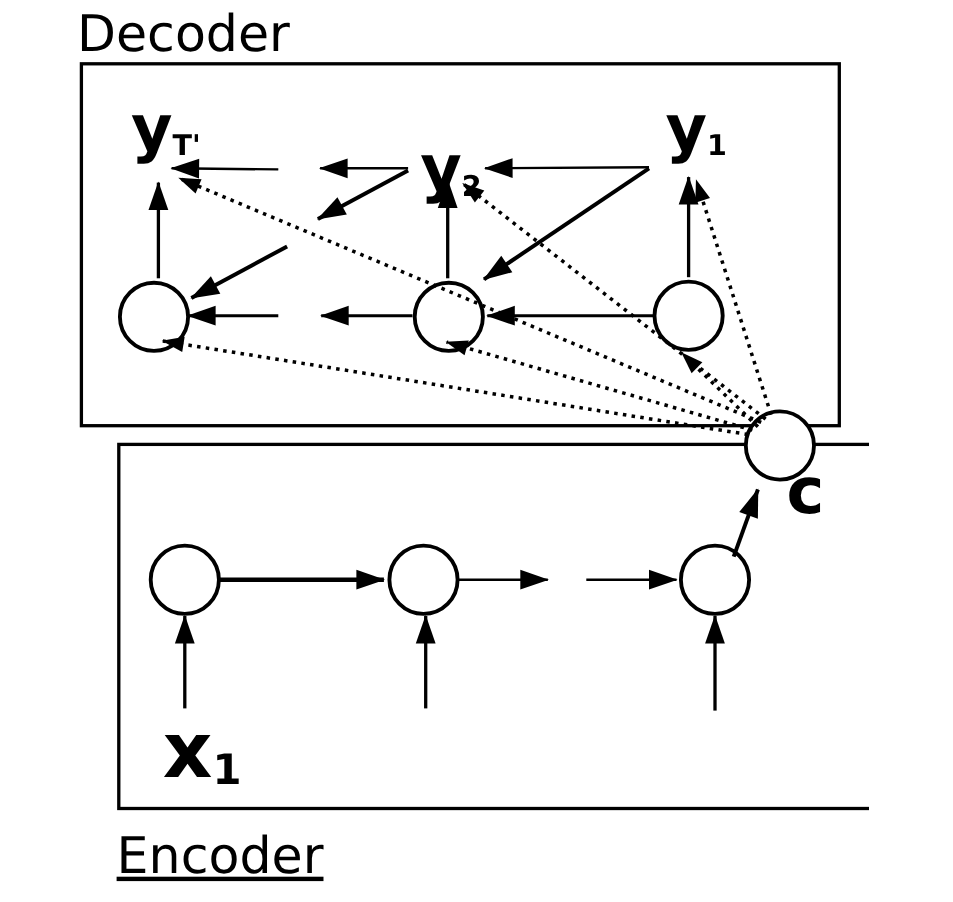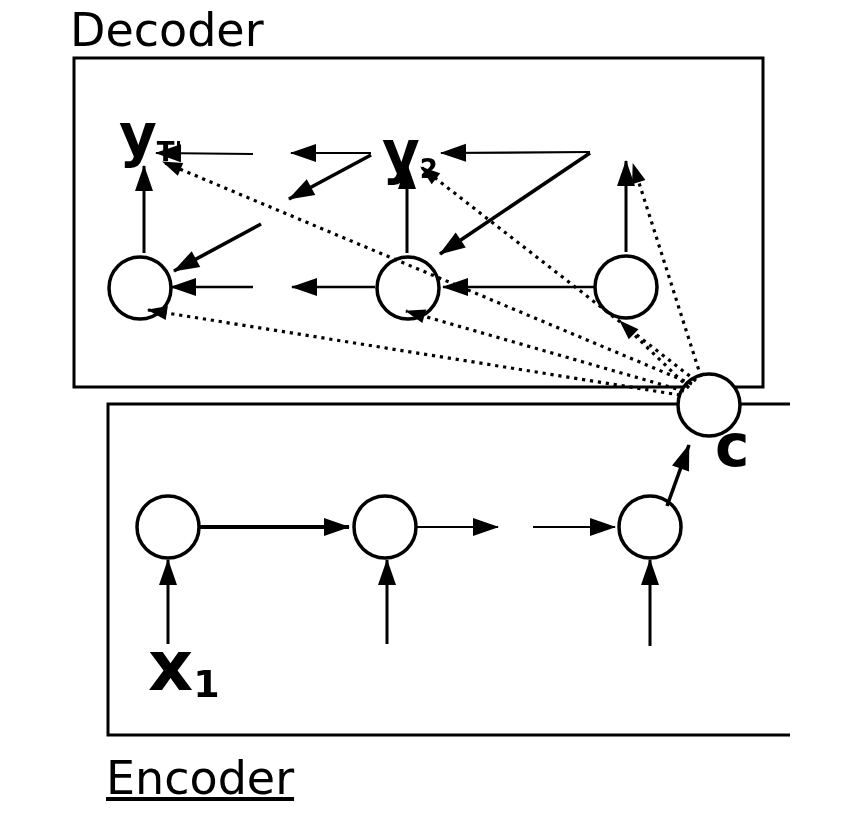--- a/index.html
+++ b/index.html
@@ -11,21 +11,21 @@
     font-family: "DejaVu Sans", sans-serif;
     color: var(--ink, #000000);
     overflow: hidden;
   }
   .stage svg { position: absolute; left: 0; top: 0; }
   .lbl { position: absolute; line-height: 1; white-space: nowrap; color: var(--ink, #000000); }
   .section-lbl { font-size: 46px; font-weight: 400; }
   .math { font-weight: bold; }
   .y-lbl { font-size: 58px; }
   .y-lbl .sub { font-size: 26px; vertical-align: -5px; font-weight: bold; }
-  .x-lbl { font-size: 70px; }
+  .x-lbl { font-size: 70px; margin-top: 16px; }
   .x-lbl .sub { font-size: 38px; vertical-align: -7px; font-weight: bold; }
   .c-lbl { font-size: 58px; font-weight: bold; }
   line, polyline, path.arrow { stroke: var(--ink, #000000); fill: none; }
   .dotted { stroke-width: 3.2; stroke-dasharray: 3.2 4.8; }
   rect.box { fill: none; stroke: var(--ink, #000000); stroke-width: 3; }
   circle.node { fill: #ffffff; stroke: var(--ink, #000000); stroke-width: 3.5; }
 </style>
 </head>
 <body>
 
@@ -86,25 +86,28 @@
     <line x1="667" y1="506" x2="689" y2="445" stroke-width="3.6" marker-end="url(#ah)"></line>
   </svg>
 
   <div class="lbl section-lbl" style="left:70px; top:7px;">
     <span>Decoder</span>
   </div>
   <div class="lbl section-lbl" style="left:106px; top:755px;text-decoration:underline;">
     <span>Encoder</span>
   </div>
 
-  <div class="lbl math y-lbl" style="left:119px; top:87px;margin-top:20px;">
+  <div class="lbl math y-lbl" style="left:119px; top:87px;">
     <span>y</span><span class="sub">T'</span>
   </div>
   <div class="lbl math y-lbl" style="left:382px; top:101px;margin-top:23px;">
     <span>y</span><span class="sub">2</span>
+  </div>
+  <div class="lbl math y-lbl" style="left:605px; top:87px;">
+    <span>y</span><span class="sub">1</span>
   </div>
 
   <div class="lbl math c-lbl" style="left:715px; top:417px;">
     <span>c</span>
   </div>
 
   <div class="lbl math x-lbl" style="left:148px; top:631px;">
     <span>x</span><span class="sub">1</span>
   </div>
 

